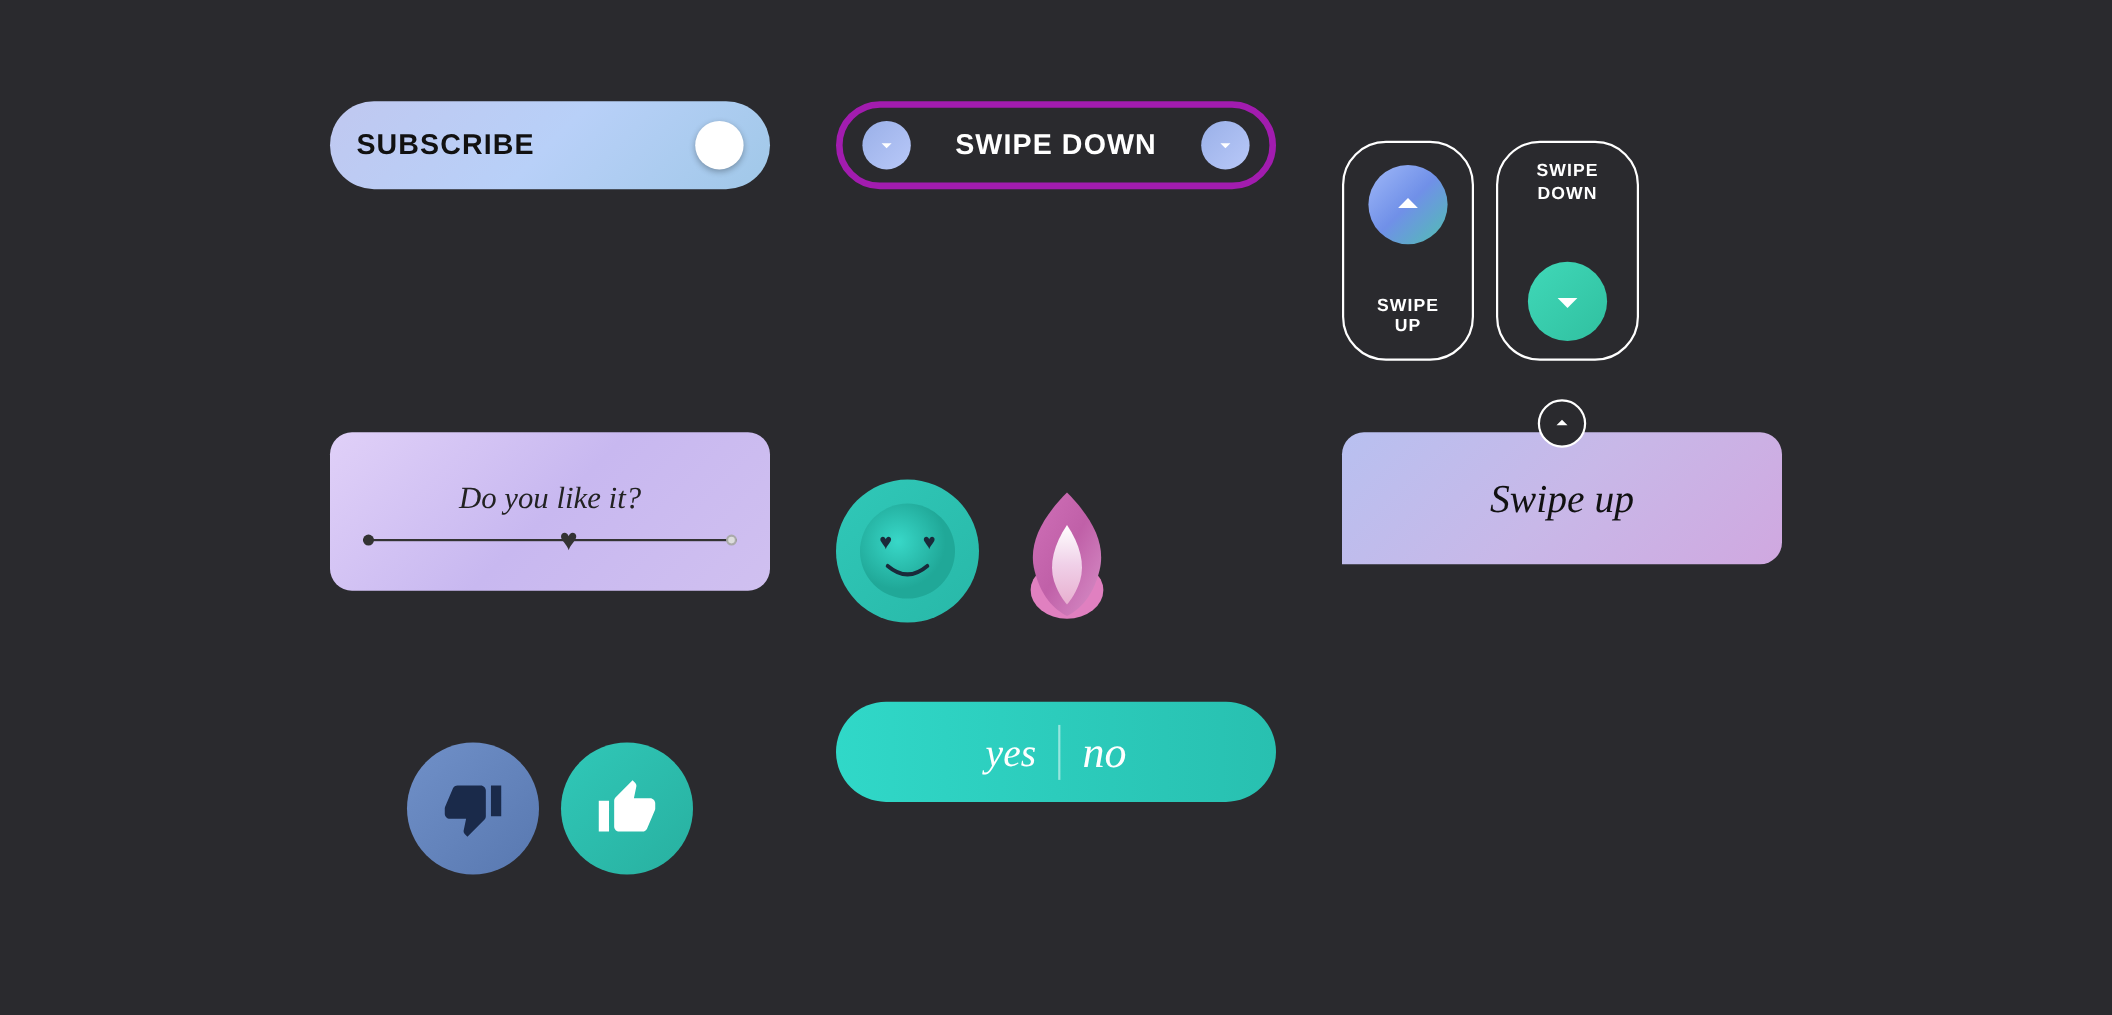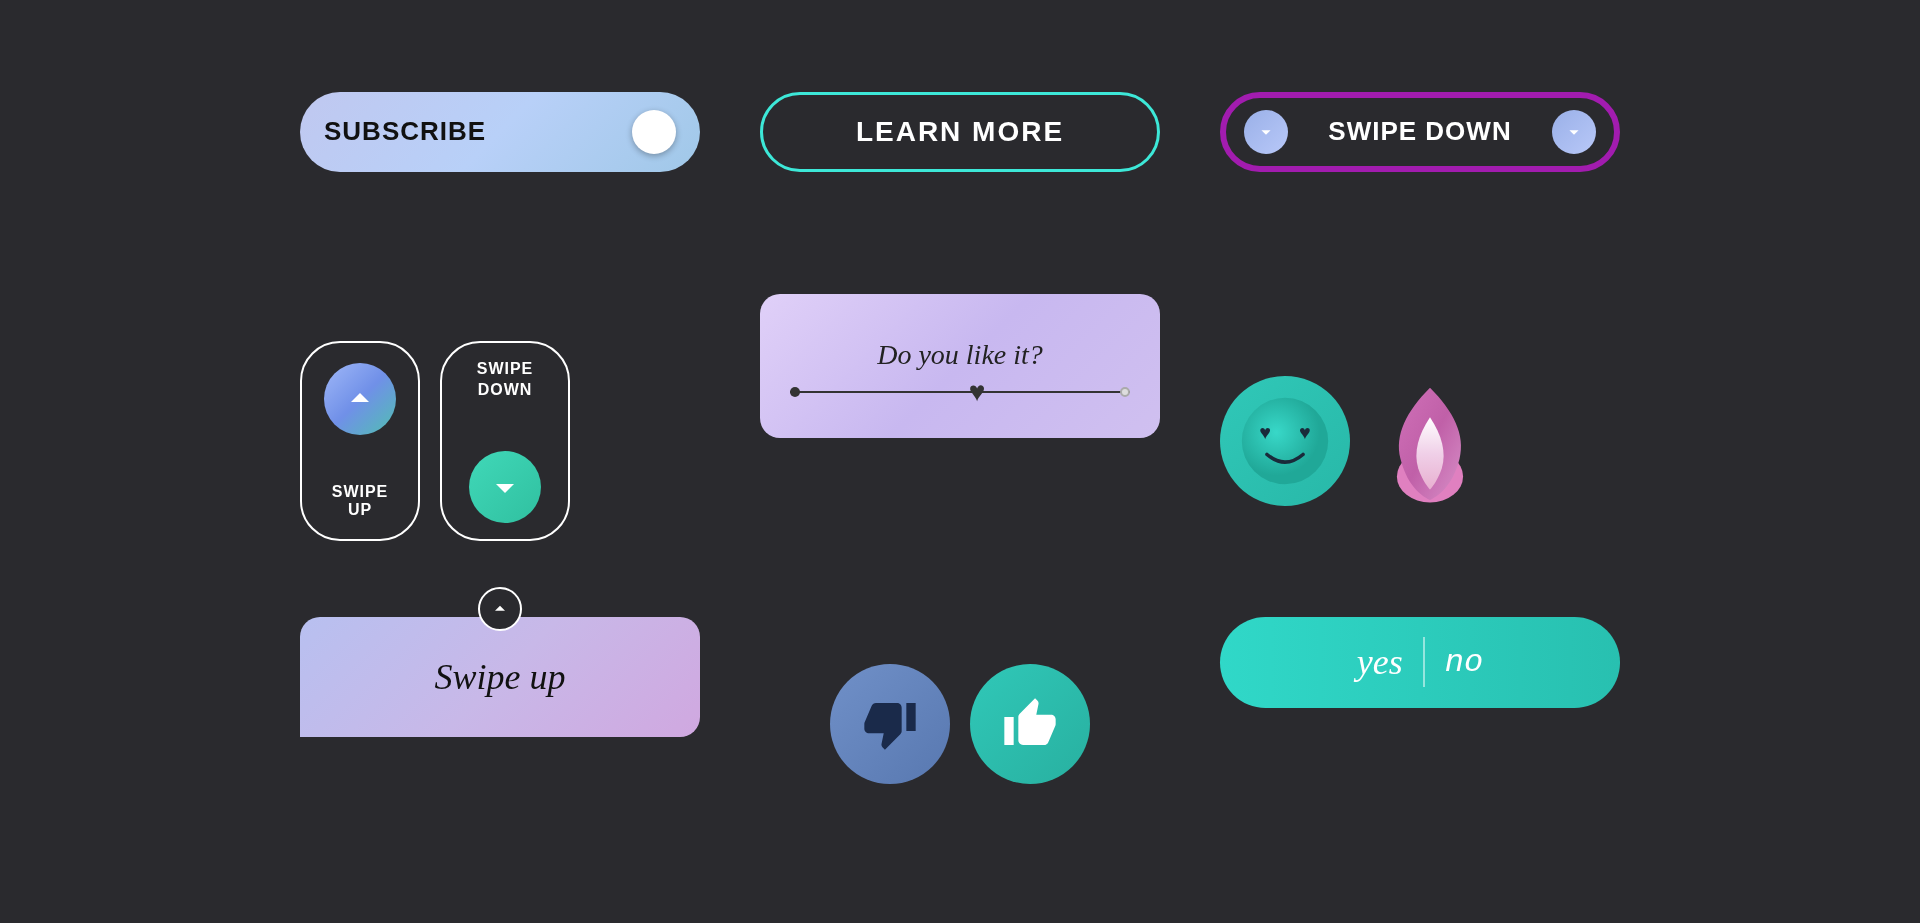--- a/index.html
+++ b/index.html
@@ -311,46 +311,43 @@
       font-size: 36px;
       color: white;
     }
     .divider-line {
       width: 2px;
       height: 50px;
       background: rgba(255,255,255,0.5);
       margin: 0 20px;
     }
     .no-label {
-      font-family: Liberation Mono, monospace;
+      font-family: Liberation Serif, serif;
       font-style: italic;
-      font-size: 32px;
+      font-size: 40px;
       color: white;
     }
 
     
     .face-svg {
       width: 90px;
       height: 90px;
     }
 
   </style>
 </head>
 <body>
 
 <div class="canvas">
 
   <div class="subscribe-toggle">
     <span class="subscribe-label">SUBSCRIBE</span>
     <div class="toggle-circle"></div>
   </div>
 
-  <div class="learn-more-btn">
-    <span class="learn-more-label">LEARN MORE</span>
-  </div>
 
   <div class="swipe-down-top">
     <div class="chevron-circle">
       <svg class="chevron-down-svg" viewBox="0 0 24 24" fill="white">
         <path d="M7 10l5 5 5-5z"></path>
       </svg>
     </div>
     <span class="swipe-down-top-label">SWIPE DOWN</span>
     <div class="chevron-circle">
       <svg class="chevron-down-svg" viewBox="0 0 24 24" fill="white">

